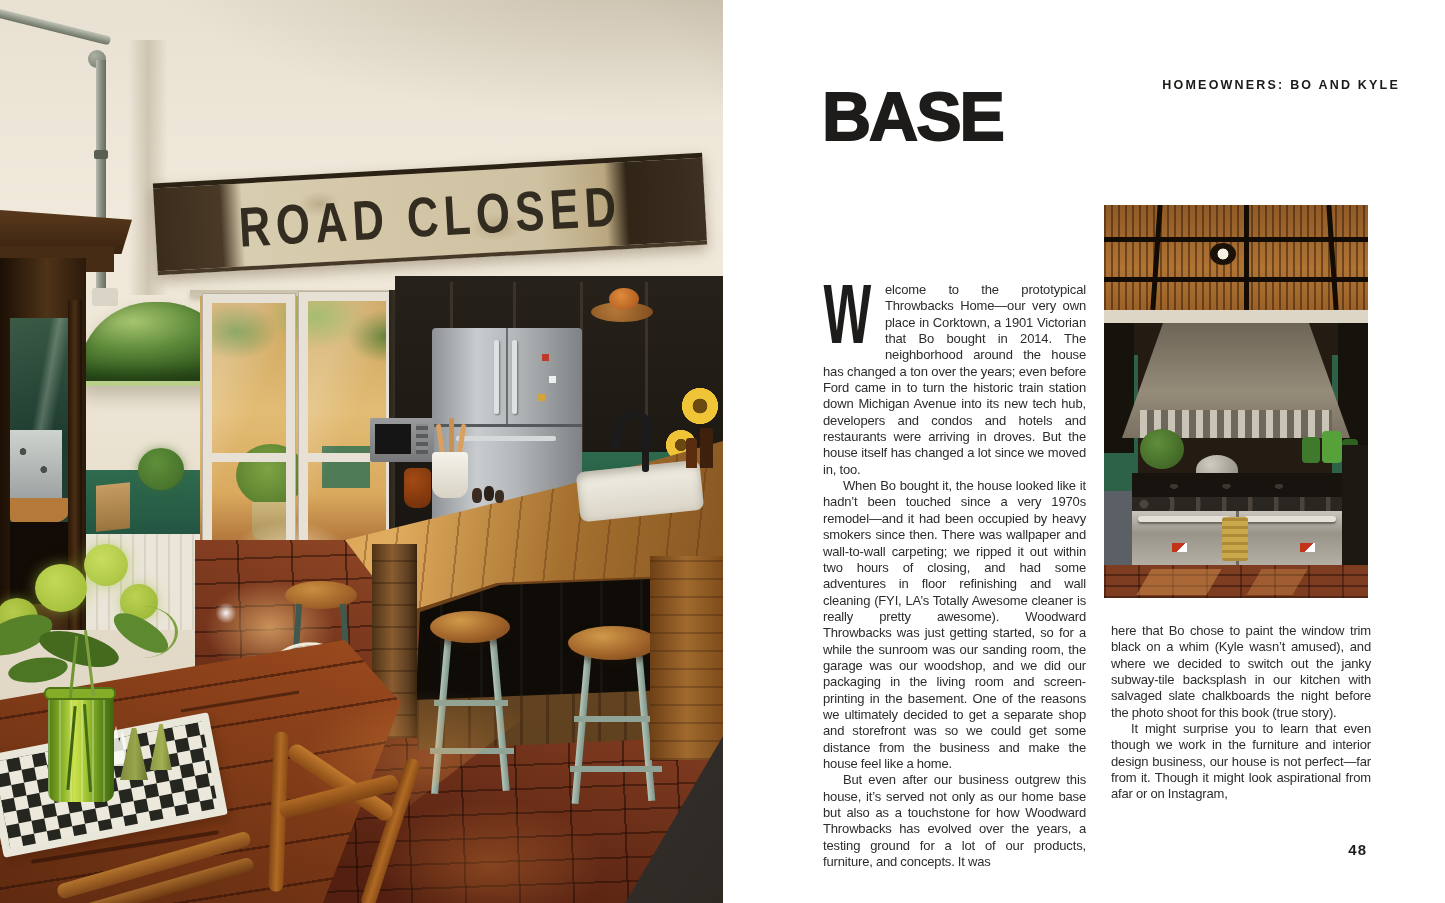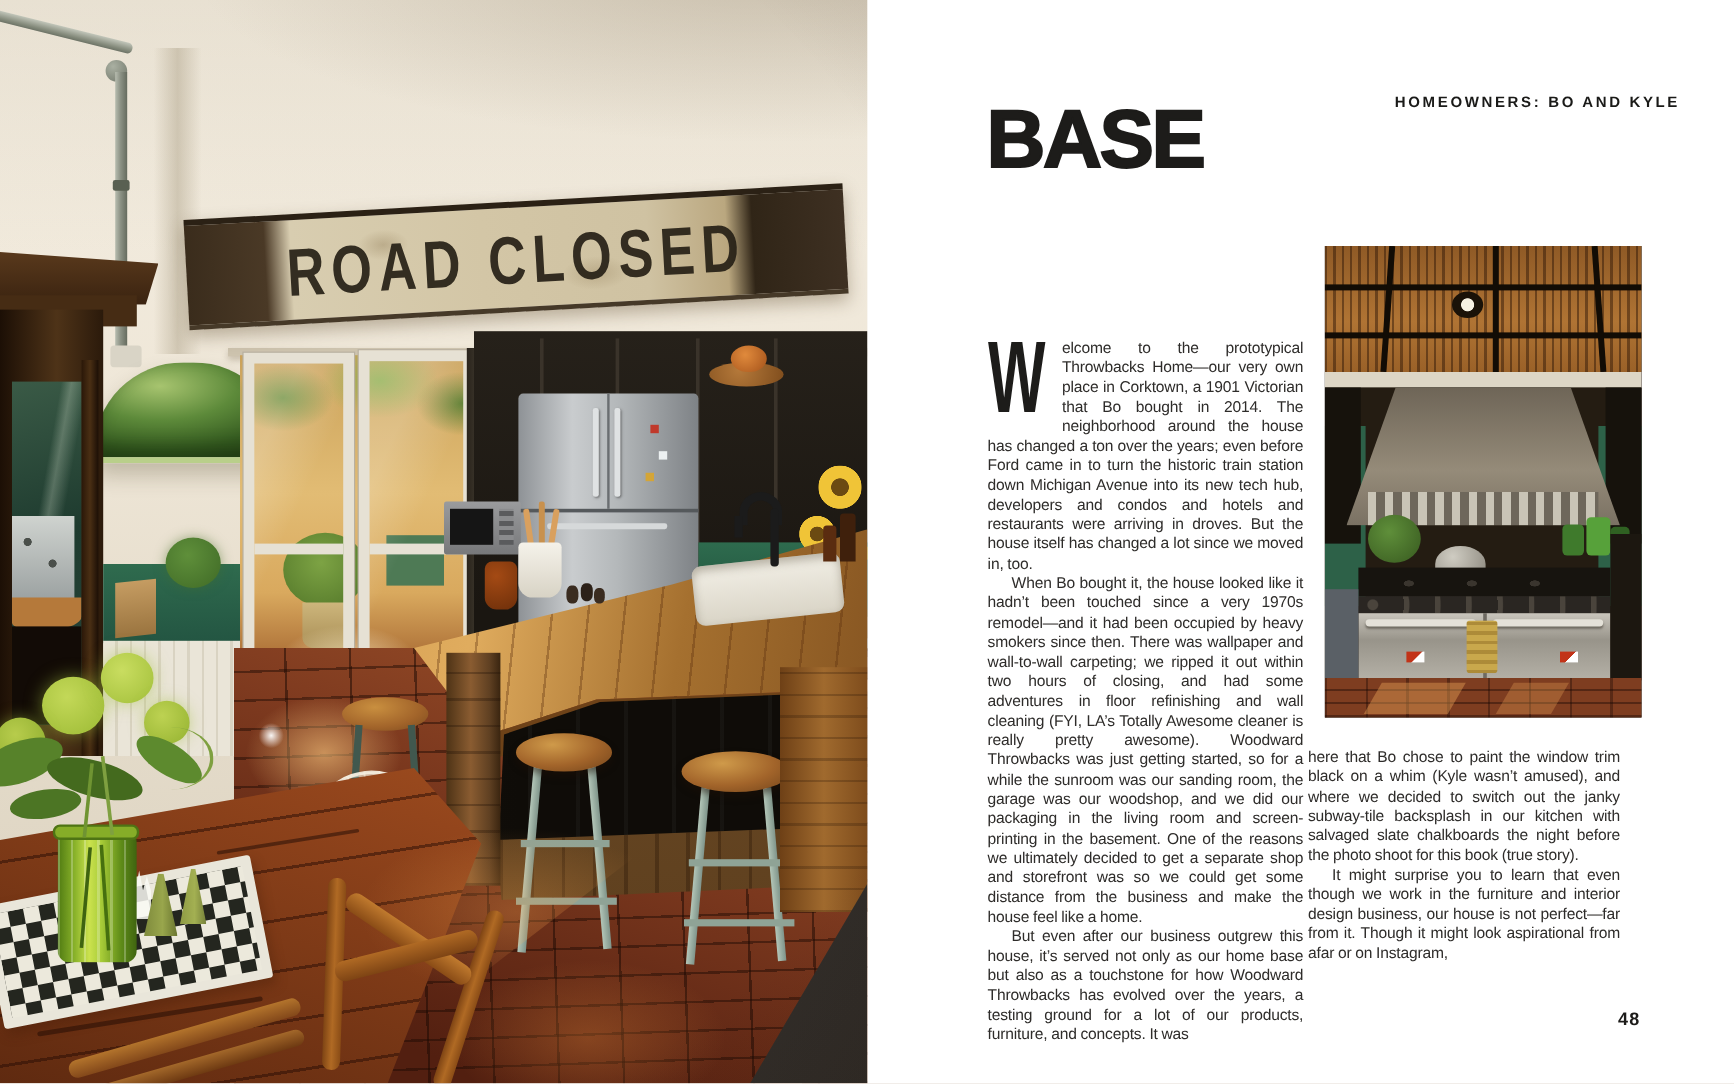--- a/index.html
+++ b/index.html
@@ -268,20 +268,20 @@
         <div style="left:168px;top:32px;width:15px;height:9px;background:linear-gradient(135deg,#c23318 55%,#ffffff 56%);"></div>
       </div>
       <div style="left:0;top:286px;width:28px;height:76px;background:#5a6066;"></div>
       <div style="left:238px;top:240px;width:26px;height:122px;background:#1c1710;"></div>
       <div style="left:0;top:360px;width:264px;height:33px;background:repeating-linear-gradient(0deg,rgba(20,5,2,.4) 0 2px,transparent 2px 11px),repeating-linear-gradient(90deg,rgba(20,5,2,.35) 0 2px,transparent 2px 34px),#7e3d20;">
         <div style="left:40px;top:4px;width:70px;height:26px;transform:skewX(-30deg);background:rgba(240,170,90,.4);"></div>
         <div style="left:150px;top:4px;width:46px;height:26px;transform:skewX(-30deg);background:rgba(240,170,90,.3);"></div>
       </div>
     </div>
 
-    <div class="bodycol" style="left:367px;top:623px;width:260px;">
+    <div class="bodycol" style="left:388px;top:623px;width:260px;">
       <p>here that Bo chose to paint the window trim black on a whim (Kyle wasn’t amused), and where we decided to switch out the janky subway-tile backsplash in our kitchen with salvaged slate chalkboards the night before the photo shoot for this book (true story).</p>
       <p class="indent">It might surprise you to learn that even though we work in the furniture and interior design business, our house is not perfect—far from it. Though it might look aspirational from afar or on Instagram,</p>
     </div>
 
     <div class="pagenum">48</div>
   </div>
 </div>
 
 </body></html>

